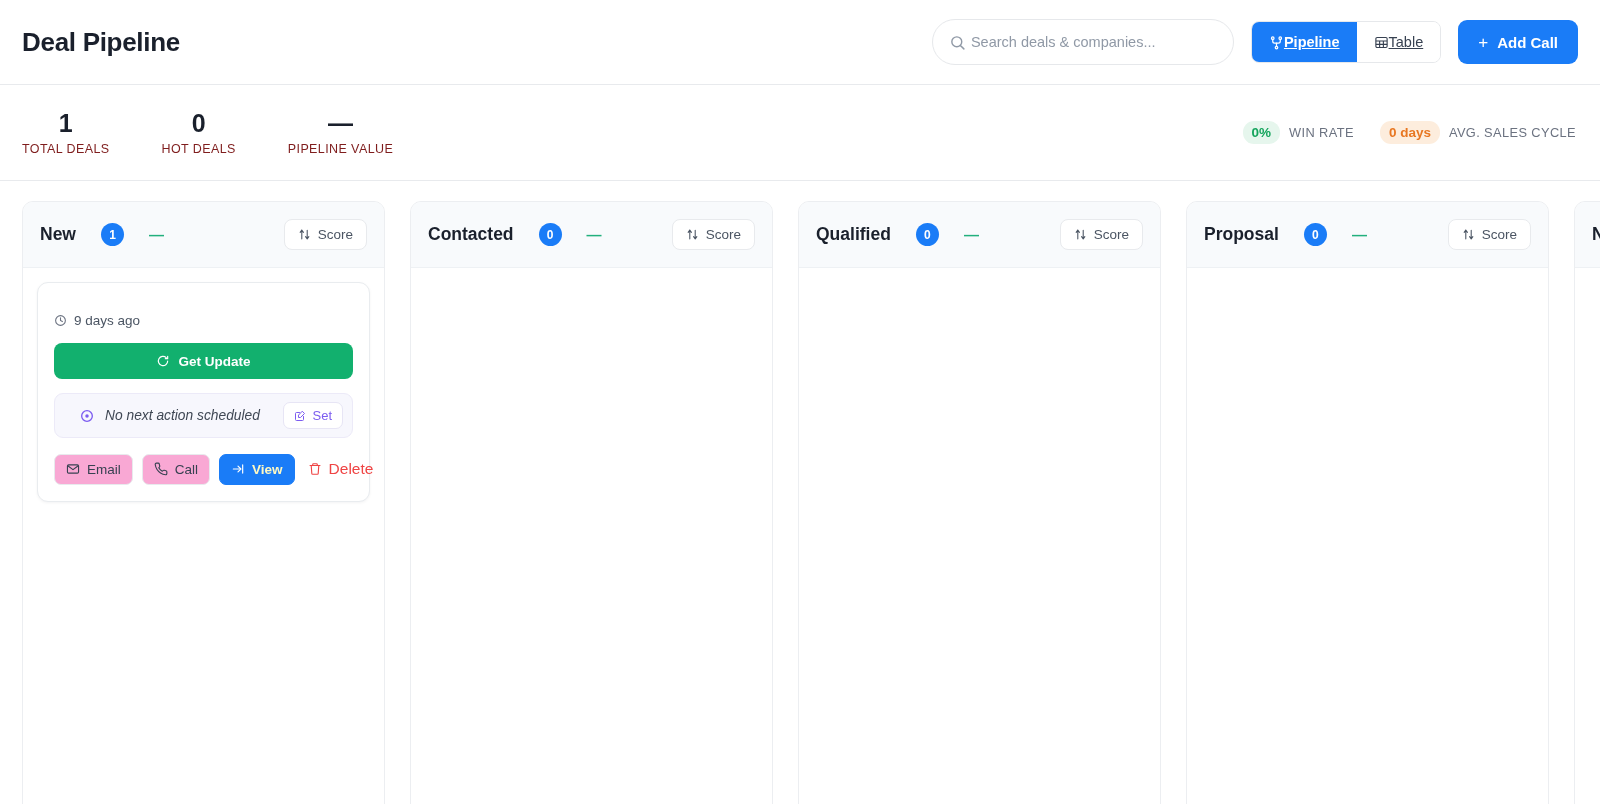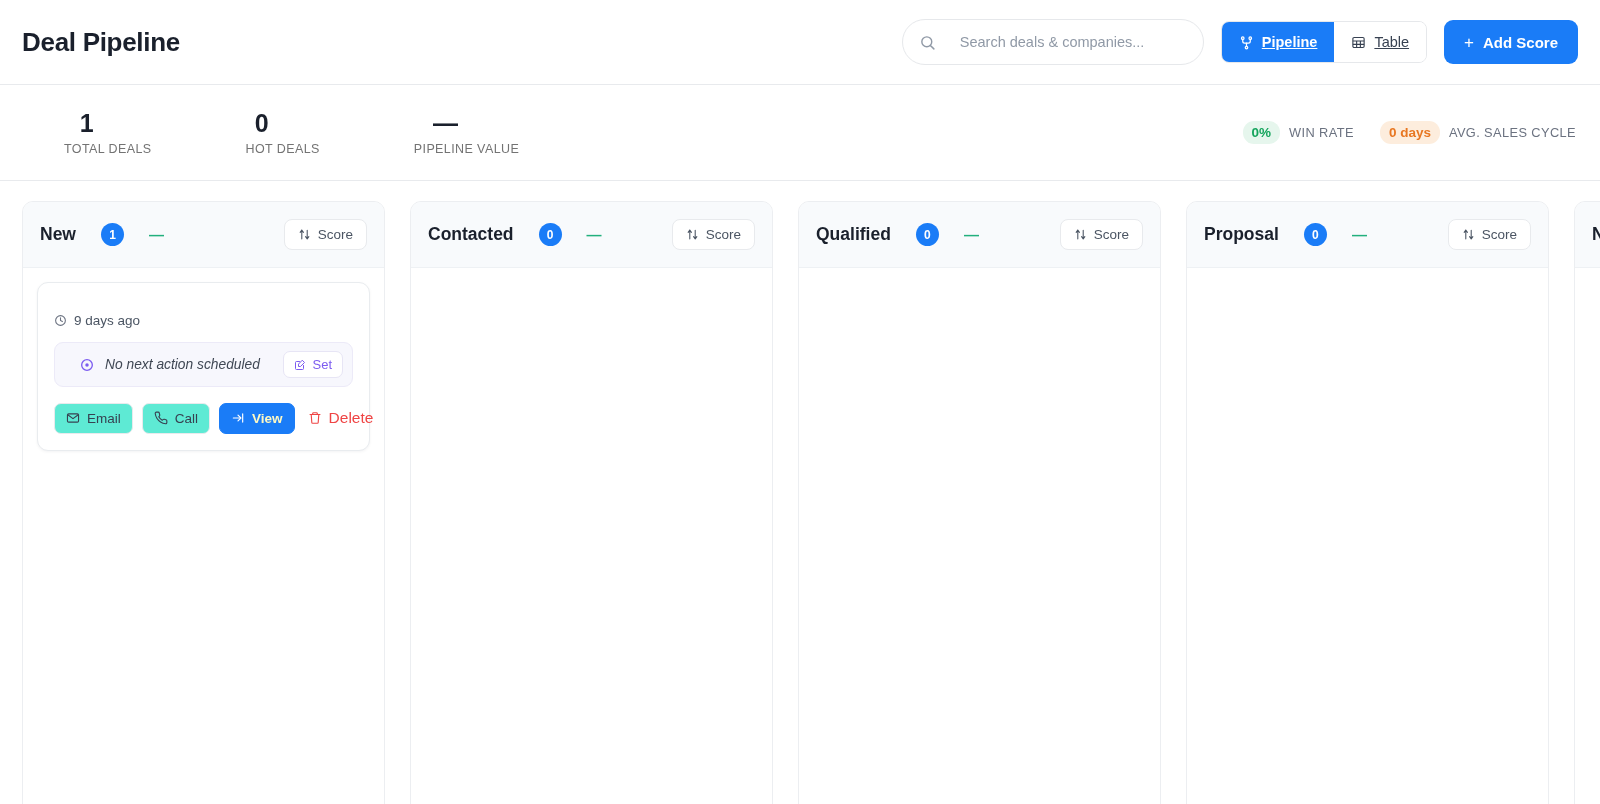--- a/index.html
+++ b/index.html
@@ -34,21 +34,21 @@
     gap: 17px;
   }
   .search-box {
     width: 302px;
     height: 46px;
     border: 1px solid #e6e8eb;
     border-radius: 23px;
     display: flex;
     align-items: center;
     padding: 0 16px;
-    gap: 24px;
+    gap: 5px;
     background: #fff;
   }
   .search-box input {
     border: none;
     outline: none;
     font-size: 14.5px;
     color: #6b7280;
     font-family: "Liberation Sans", sans-serif;
     background: transparent;
     width: 100%;
@@ -56,21 +56,21 @@
   .search-box input::placeholder { color: #9099a6; }
 
   .segmented {
     display: flex;
     height: 42px;
     border-radius: 8px;
     overflow: hidden;
     border: 1px solid #e6e8eb;
   }
   .seg-btn {
-    display: flex; align-items: center; gap: 8px;
+    display: flex; align-items: center; 
     padding: 0 17px;
     font-size: 14.5px;
     cursor: pointer;
     background: #fff;
     color: #374151;
     border: none;
     font-family: "Liberation Sans", sans-serif;
     height: 100%;
   }
   .seg-btn span.lbl { text-decoration: underline; font-weight: bold; }
@@ -106,24 +106,23 @@
     margin-right: 52px;
   }
   .stat-value {
     font-size: 25px;
     font-weight: bold;
     color: #1a202c;
     line-height: 1.15;
   }
   .stat-label {
     font-size: 12.5px;
-    color: #737373;
+    color: #7f1d1d;
     letter-spacing: 0.4px;
     margin-top: 5px;
-    margin-left: 42px;
   }
   .stats-right {
     margin-left: auto;
     display: flex;
     align-items: center;
     gap: 26px;
     padding-right: 2px;
   }
   .kpi { display: flex; align-items: center; gap: 9px; }
   .pill {
@@ -281,21 +280,21 @@
     cursor: pointer;
     font-family: "Liberation Sans", sans-serif;
   }
   .card-actions {
     display: flex; align-items: center; gap: 9px;
     margin-top: 15px;
   }
   .act-btn {
     display: flex; align-items: center; gap: 7px;
     border: 1px solid #e8eaed;
-    background: #5eead4;
+    background: #f9a8d4;
     border-radius: 7px;
     padding: 7px 11px;
     font-size: 13.5px;
     color: #374151;
     cursor: pointer;
     font-family: "Liberation Sans", sans-serif;
   }
   .act-btn.primary { background: #1a7cf7; border-color: #1a7cf7; color: #fef9c3; font-weight: bold; }
   .act-btn.danger {
     border: none; background: transparent;
@@ -344,21 +343,21 @@
               <line x1="9" y1="9.5" x2="9" y2="20"></line>
               <line x1="15" y1="9.5" x2="15" y2="20"></line>
             </svg>
         </span>
         <span class="lbl" style="text-decoration:underline">Table</span>
       </button>
     </div>
 
     <button class="add-deal">
       <span class="plus-glyph">+</span>
-      <span>Add Score</span>
+      <span>Add Call</span>
     </button>
   </div>
 </div>
 
 <div class="stats">
   <div class="stat">
     <div class="stat-value">1</div>
     <div class="stat-label">TOTAL DEALS</div>
   </div>
   <div class="stat">
@@ -406,20 +405,29 @@
         <div class="deal-time">
           <span>
             <svg width="13" height="13" viewBox="0 0 24 24" fill="none" stroke="#6b7280" stroke-width="2" stroke-linecap="round">
                 <circle cx="12" cy="12" r="9"></circle>
                 <path d="M12 7v5l3.5 2"></path>
               </svg>
           </span>
           <span>9 days ago</span>
         </div>
 
+        <button class="get-update">
+          <span>
+            <svg width="14" height="14" viewBox="0 0 24 24" fill="none" stroke="#ffffff" stroke-width="2" stroke-linecap="round" stroke-linejoin="round">
+              <path d="M20 12a8 8 0 1 1-2.5-5.8"></path>
+                <path d="M20 4v4h-4"></path>
+              </svg>
+          </span>
+          <span>Get Update</span>
+        </button>
 
         <div class="next-action">
           <span>
             <svg width="16" height="16" viewBox="0 0 24 24" fill="none" stroke="#7c5cf0" stroke-width="2">
               <circle cx="12" cy="12" r="8"></circle>
                 <circle cx="12" cy="12" r="2.6" fill="#7c5cf0" stroke="none"></circle>
               </svg>
           </span>
           <span class="na-text">No next action scheduled</span>
           <button class="set-btn">

